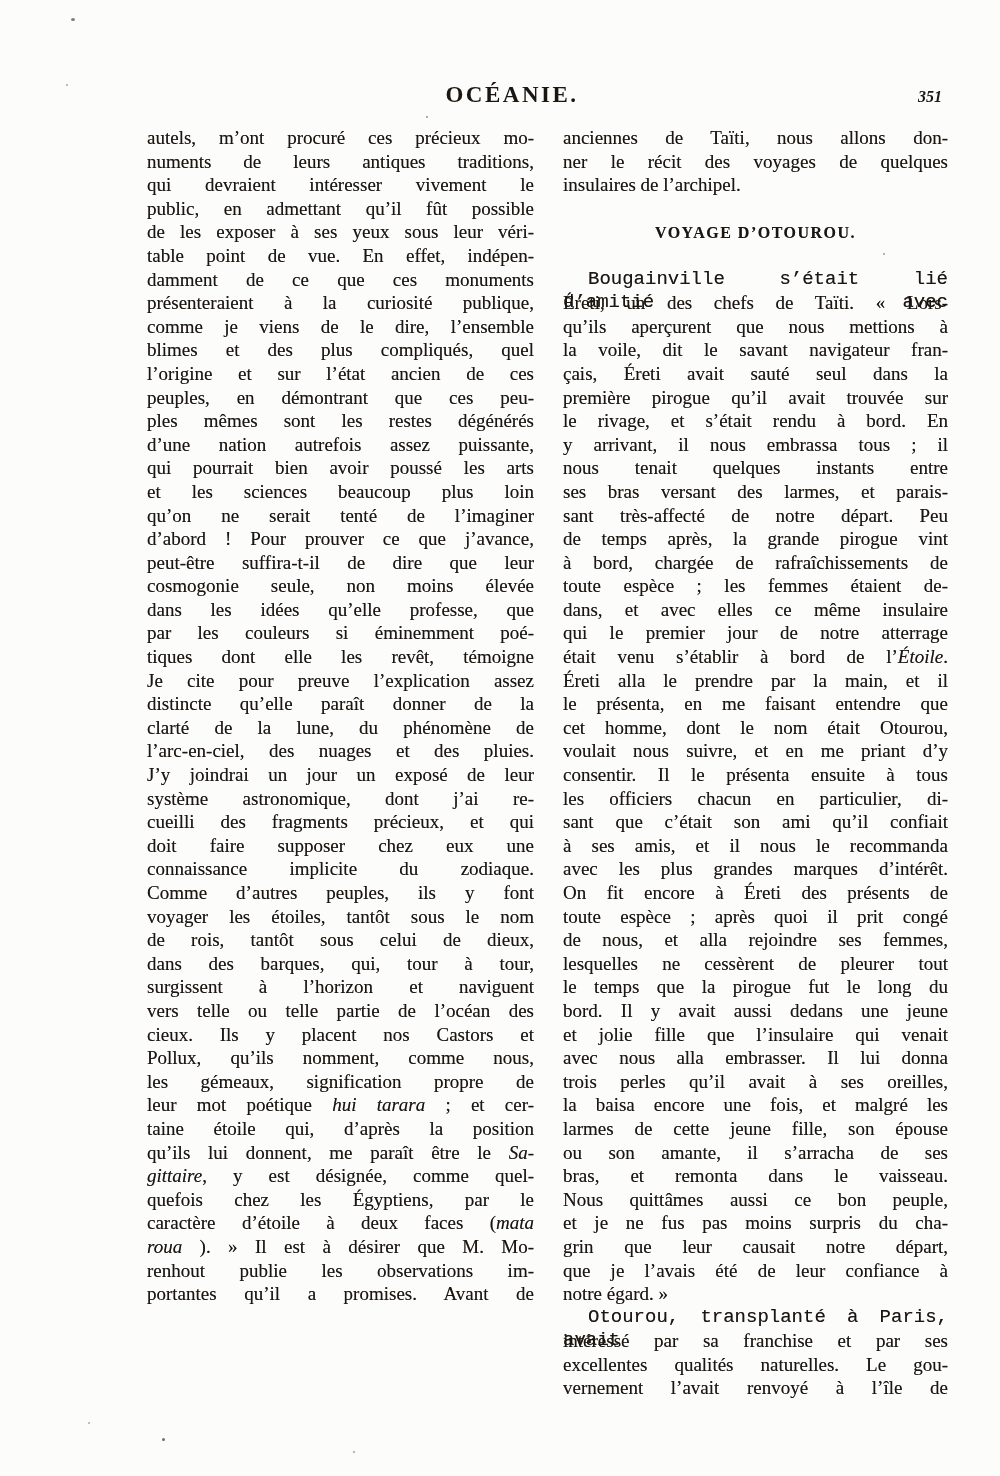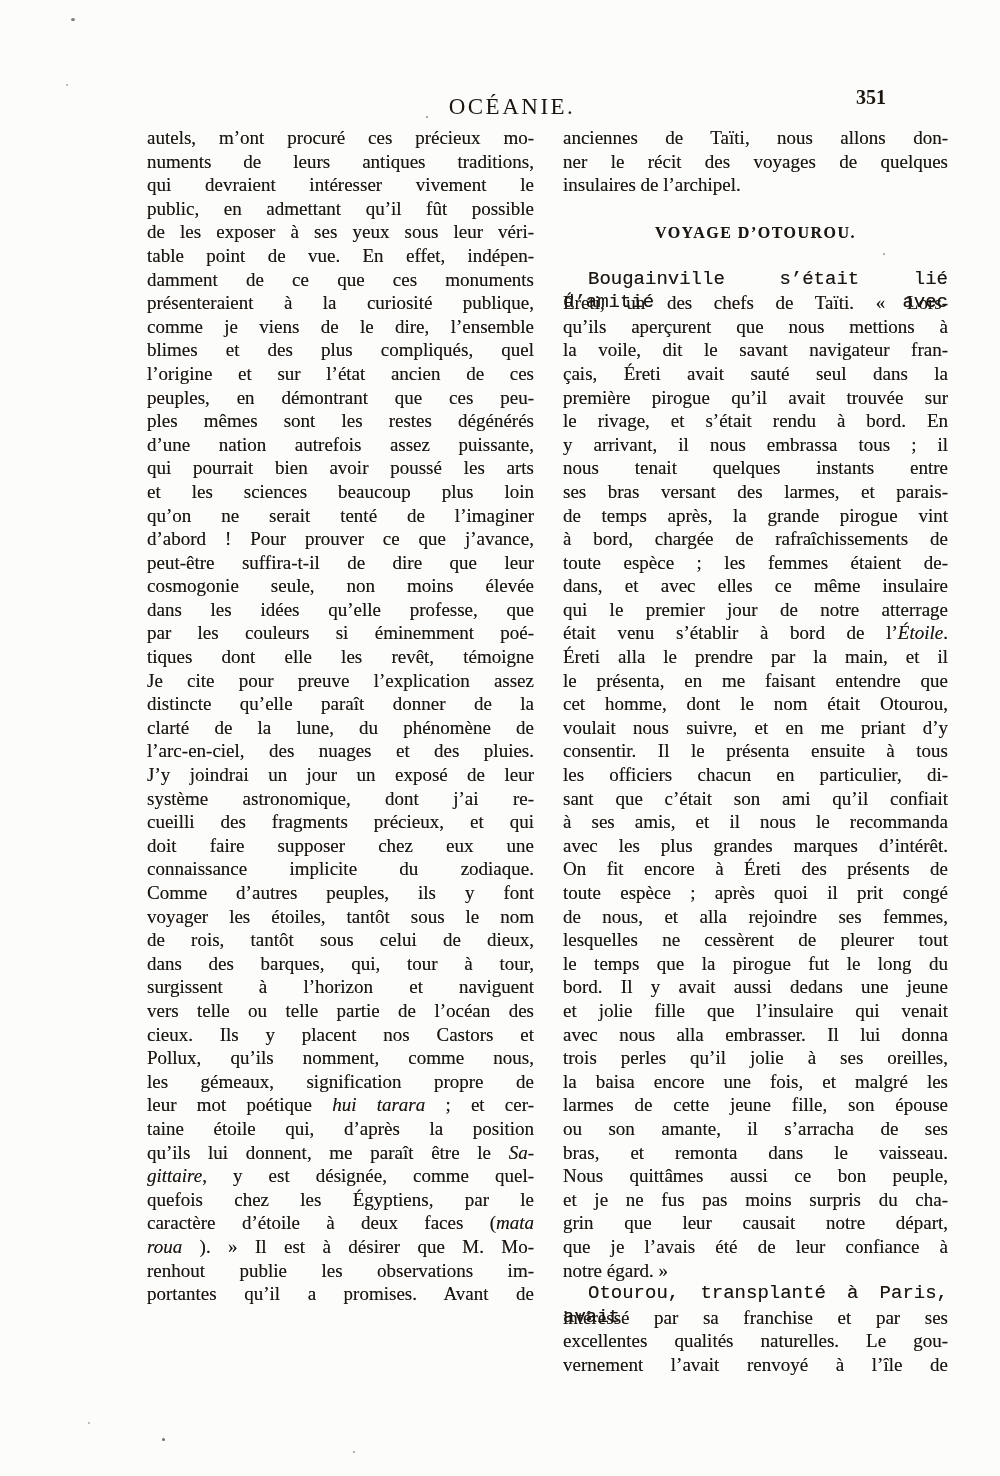--- a/index.html
+++ b/index.html
@@ -16,37 +16,38 @@
     width:1000px;
     height:1476px;
     background:var(--paper);
     color:var(--ink);
     overflow:hidden;
     margin:0 auto;
   }
   .running-head{
     position:absolute;
     left:112px;
-    top:95px;
+    top:83px;
     width:800px;
     text-align:center;
     font-size:23px;
-    font-weight:normal;
+    font-weight:bold;
     letter-spacing:2.5px;
     line-height:24px;
   }
   .page-number{
     position:absolute;
     top:85px;
-    left:840px;
+    left:896px;
     width:46px;
     text-align:right;
-    font-size:20px;
+    font-size:16px;
     font-weight:bold;
     line-height:24px;
+    font-style:italic;
   }
   .column{
     position:absolute;
     top:126px;
     font-size:19px;
     line-height:23.6px;
     text-shadow:0 0 0.5px rgba(28,22,17,0.55);
     margin-left:36px;
   }
   .column.left{ left:111px; width:387px; }
@@ -143,20 +144,21 @@
       <div class="line indent">Bougainville s’était lié d’amitié avec</div>
       <div class="line">Éreti, un des chefs de Taïti. « Lors-</div>
       <div class="line">qu’ils aperçurent que nous mettions à</div>
       <div class="line">la voile, dit le savant navigateur fran-</div>
       <div class="line">çais, Éreti avait sauté seul dans la</div>
       <div class="line">première pirogue qu’il avait trouvée sur</div>
       <div class="line">le rivage, et s’était rendu à bord. En</div>
       <div class="line">y arrivant, il nous embrassa tous ; il</div>
       <div class="line">nous tenait quelques instants entre</div>
       <div class="line">ses bras versant des larmes, et parais-</div>
+      <div class="line">sant très-affecté de notre départ. Peu</div>
       <div class="line">de temps après, la grande pirogue vint</div>
       <div class="line">à bord, chargée de rafraîchissements de</div>
       <div class="line">toute espèce ; les femmes étaient de-</div>
       <div class="line">dans, et avec elles ce même insulaire</div>
       <div class="line">qui le premier jour de notre atterrage</div>
       <div class="line">était venu s’établir à bord de l’<i>Étoile</i>.</div>
       <div class="line">Éreti alla le prendre par la main, et il</div>
       <div class="line">le présenta, en me faisant entendre que</div>
       <div class="line">cet homme, dont le nom était Otourou,</div>
       <div class="line">voulait nous suivre, et en me priant d’y</div>
@@ -166,21 +168,21 @@
       <div class="line">à ses amis, et il nous le recommanda</div>
       <div class="line">avec les plus grandes marques d’intérêt.</div>
       <div class="line">On fit encore à Éreti des présents de</div>
       <div class="line">toute espèce ; après quoi il prit congé</div>
       <div class="line">de nous, et alla rejoindre ses femmes,</div>
       <div class="line">lesquelles ne cessèrent de pleurer tout</div>
       <div class="line">le temps que la pirogue fut le long du</div>
       <div class="line">bord. Il y avait aussi dedans une jeune</div>
       <div class="line">et jolie fille que l’insulaire qui venait</div>
       <div class="line">avec nous alla embrasser. Il lui donna</div>
-      <div class="line">trois perles qu’il jolie à ses oreilles,</div>
+      <div class="line">trois perles qu’il avait à ses oreilles,</div>
       <div class="line">la baisa encore une fois, et malgré les</div>
       <div class="line">larmes de cette jeune fille, son épouse</div>
       <div class="line">ou son amante, il s’arracha de ses</div>
       <div class="line">bras, et remonta dans le vaisseau.</div>
       <div class="line">Nous quittâmes aussi ce bon peuple,</div>
       <div class="line">et je ne fus pas moins surpris du cha-</div>
       <div class="line">grin que leur causait notre départ,</div>
       <div class="line">que je l’avais été de leur confiance à</div>
       <div class="line no-justify">notre égard. »</div>
       <div class="line indent">Otourou, transplanté à Paris, avait</div>

